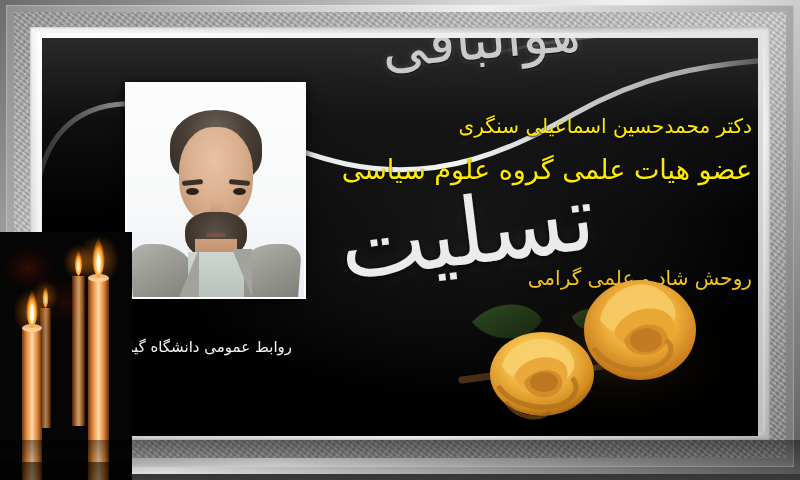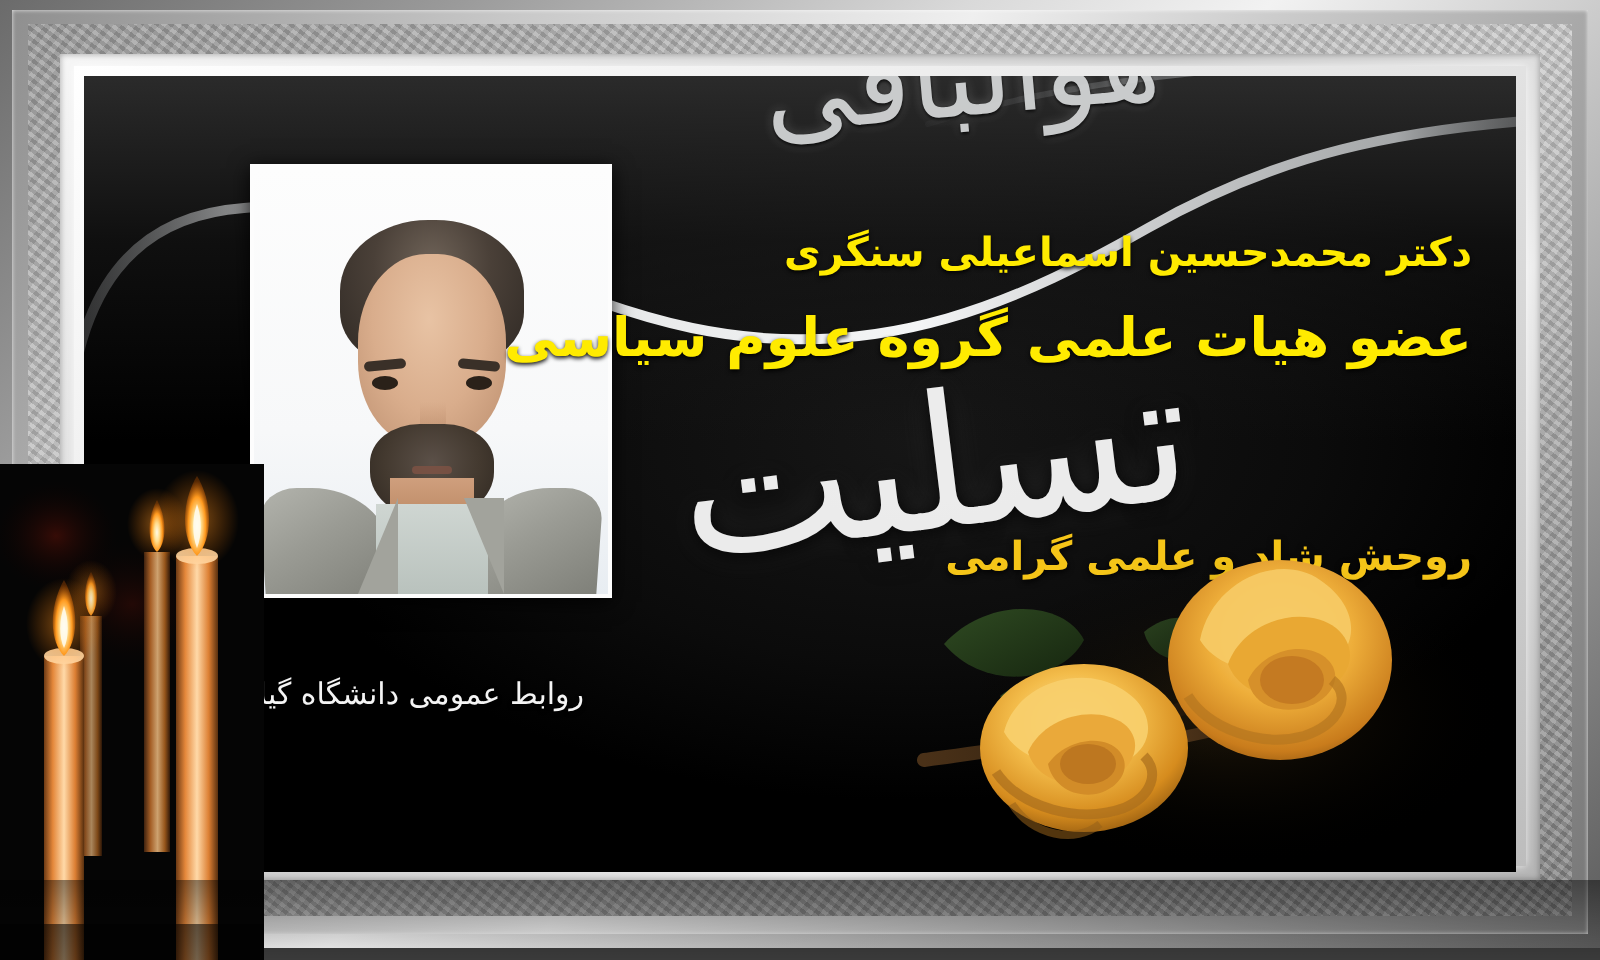--- a/index.html
+++ b/index.html
@@ -134,22 +134,22 @@
   .ph-jacket-l{left:4px;border-radius:30% 58% 0 0;transform:skewX(4deg);}
   .ph-jacket-r{right:4px;border-radius:58% 30% 0 0;transform:skewX(-4deg);}
   .ph-lapel-l,.ph-lapel-r{
     position:absolute;bottom:0;width:0;height:0;border-style:solid;
   }
   .ph-lapel-l{left:52px;border-width:0 0 48px 20px;border-color:transparent transparent #a2a39c transparent;}
   .ph-lapel-r{right:52px;border-width:0 20px 48px 0;border-color:transparent #a2a39c transparent transparent;}
 
   
   .txt-name,.txt-role,.txt-wish{
-    position:absolute;right:22px;text-align:center;white-space:nowrap;
-    font-weight:700;direction:rtl;
+    position:absolute;right:6px;text-align:center;white-space:nowrap;
+    font-weight:400;direction:rtl;
   }
   .txt-name{top:76px;font-size:20px;color:#ffeb00;text-shadow:0 1px 2px rgba(0,0,0,.95);}
   .txt-role{top:116px;font-size:27px;color:#ffeb00;text-shadow:0 1px 2px rgba(0,0,0,.95);}
   .txt-wish{top:228px;font-size:20px;color:#f5c518;text-shadow:0 1px 3px rgba(0,0,0,.95);}
 
   
   .txt-credit{
     position:absolute;left:72px;top:300px;
     font-size:15px;color:#f4f4f4;direction:rtl;white-space:nowrap;
     text-shadow:0 1px 2px rgba(0,0,0,.95);

